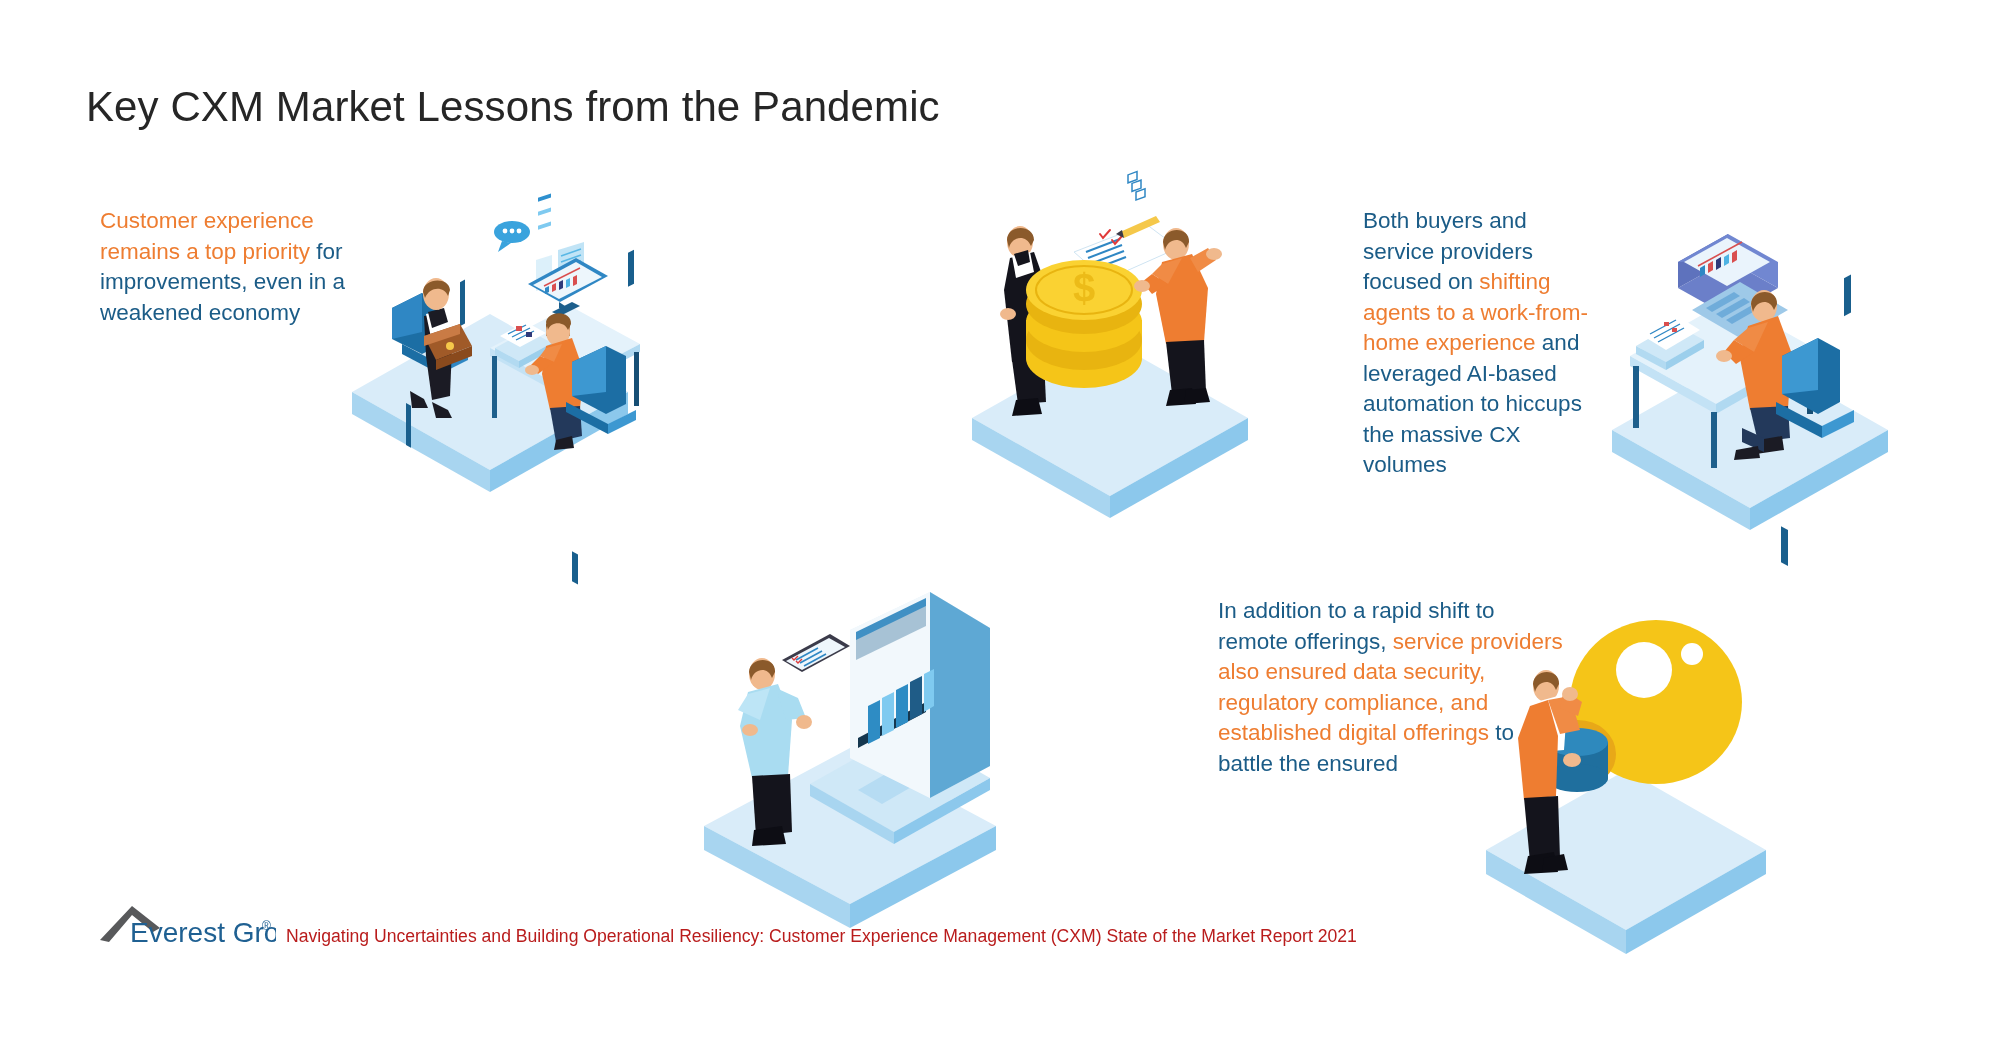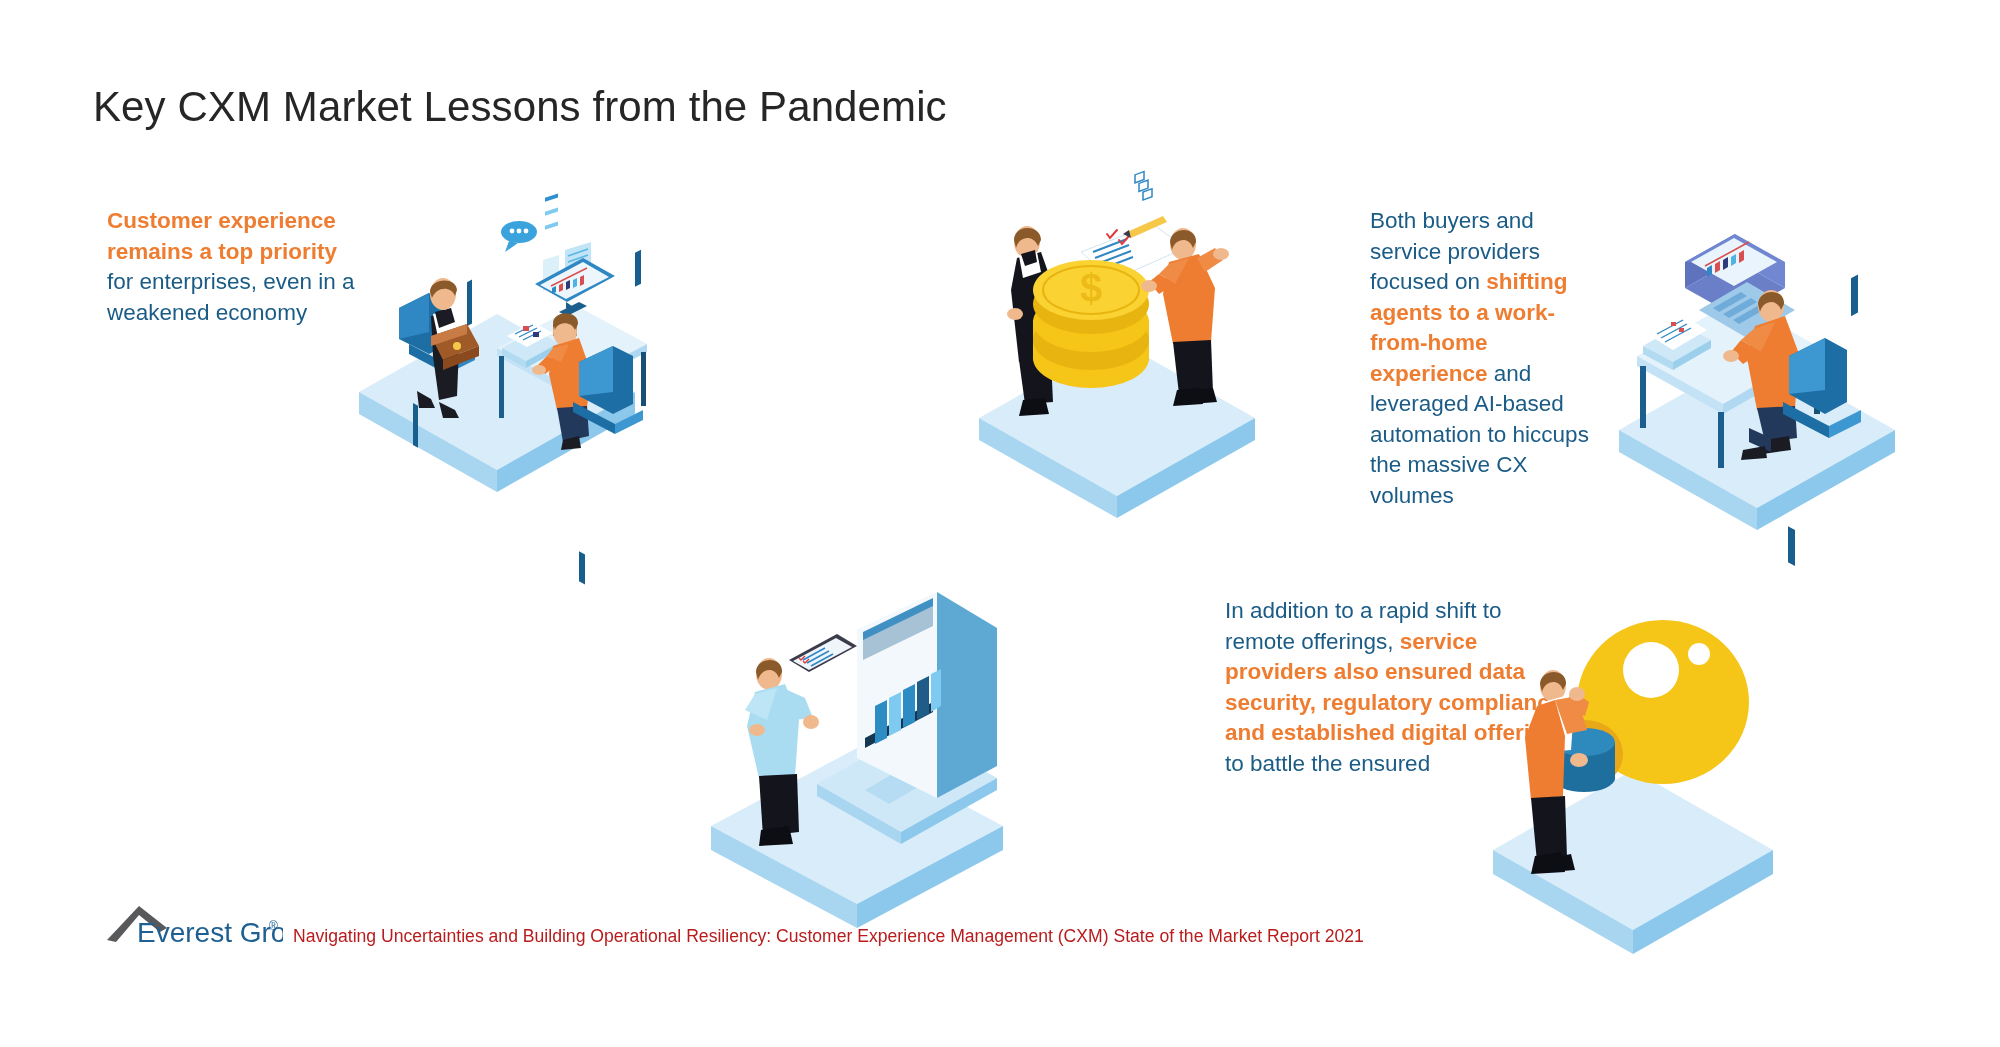--- a/index.html
+++ b/index.html
@@ -12,21 +12,20 @@
     height: 1047px;
     position: relative;
     overflow: hidden;
     font-family: "Liberation Sans", sans-serif;
     color: #1b5c87;
   }
   .slide {
     position: absolute;
     inset: 0;
     background: #ffffff;
-    margin-left: 7px;
   }
 
   
   .page-title {
     position: absolute;
     left: 86px;
     top: 83px;
     font-size: 42px;
     font-weight: 400;
     color: #262626;
@@ -36,21 +35,21 @@
 
   
   .item { position: absolute; }
   .item-text {
     position: absolute;
     font-size: 22.5px;
     line-height: 30.5px;
     color: #1b5c87;
     font-weight: 400;
   }
-  .item-text b { color: #ee7d31; font-weight: 700; }
+  .item-text b { color: #ee7d31; font-weight: 400; }
 
   .art {
     position: absolute;
     pointer-events: none;
   }
   .art svg { display: block; overflow: visible; }
 
   
   .footer {
     position: absolute;
@@ -73,21 +72,21 @@
 </head>
 <body>
 
 <div class="slide">
 
   <div class="page-title">Key CXM Market Lessons from the Pandemic</div>
 
   <div class="item" style="left:0;top:0;width:100%;height:100%;">
 
     <div class="item-text" style="left:100px; top:206px; width:262px;">
-      <b>Customer experience remains a top priority </b><span>for enterprises, even in a weakened economy</span>
+      <b>Customer experience remains a top priority </b><span>for improvements, even in a weakened economy</span>
     </div>
 
     <div class="art" style="left:340px; top:196px;">
       <svg width="300" height="260" viewBox="0 0 300 260">
 
         <g>
           <path d="M150 118 L288 196 L150 274 L12 196 Z" fill="#d9ecf9"></path>
           <path d="M12 196 L12 218 L150 296 L150 274 Z" fill="#a8d5f0"></path>
           <path d="M288 196 L288 218 L150 296 L150 274 Z" fill="#8cc8ec"></path>
         </g>

